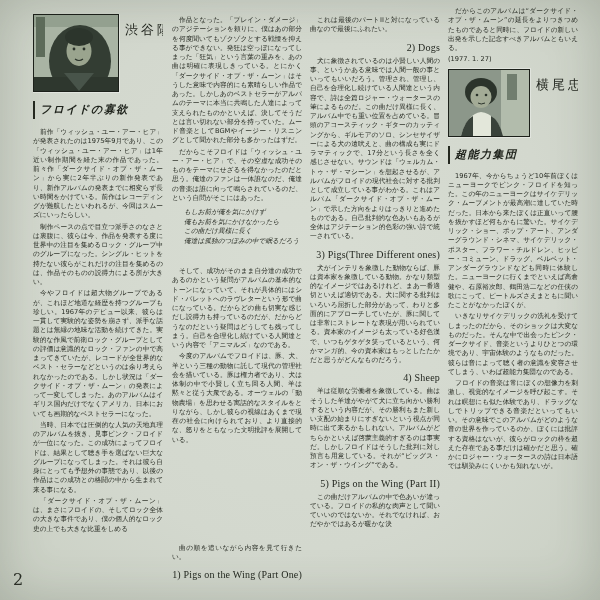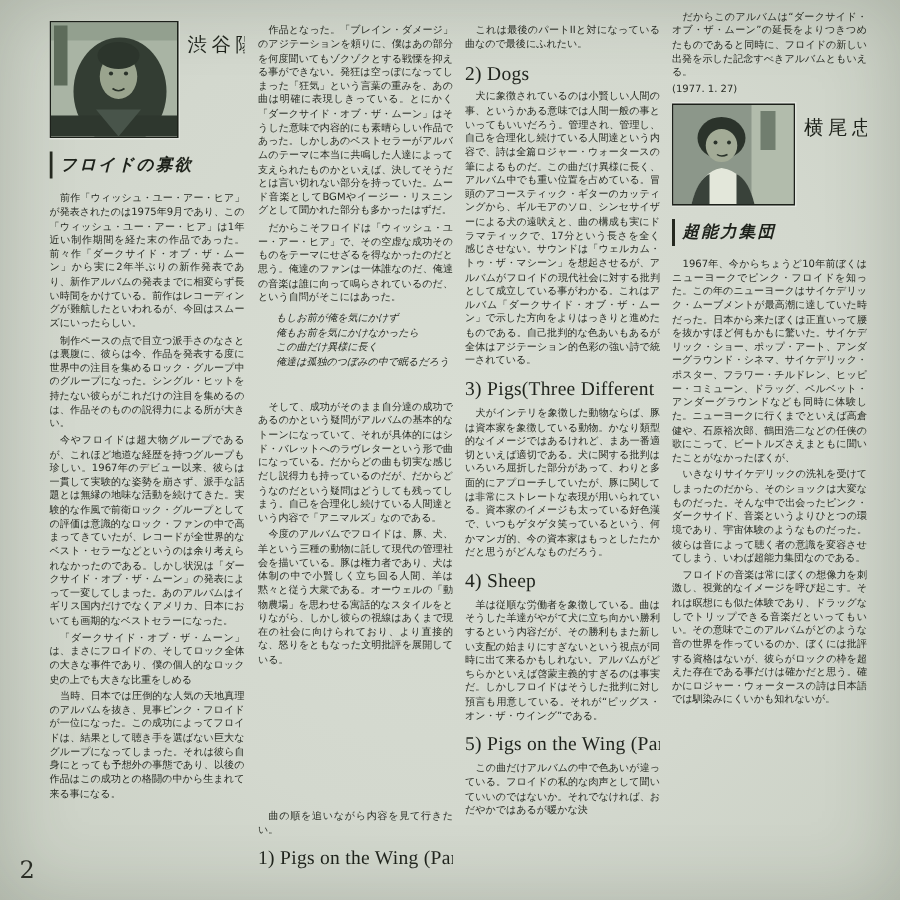--- a/index.html
+++ b/index.html
@@ -14,22 +14,22 @@
   .col-a{left:33px;top:14px;height:568px;}
   .col-b{left:172px;top:16px;height:568px;}
   .col-c{left:310px;top:16px;height:568px;}
   .col-d{left:448px;top:7px;height:578px;}
   .body-text{display:flex;flex-direction:column;}
   .body-text p, .lead-p{
     margin:0 0 2px;text-indent:1.05em;font-size:6.7px;line-height:1.38;
     text-align:justify;word-break:break-all;color:#272b23;
   }
   .track{
-    font-family:"Liberation Serif",serif;font-size:13px;line-height:1.3;
-    margin:4px 0 3px;color:#1f231c;letter-spacing:.2px;white-space:nowrap;
+    font-family:"Liberation Serif",serif;font-size:10px;line-height:1.3;
+    margin:4px 0 3px;color:#1f231c;letter-spacing:.2px;white-space:nowrap;text-align:right;
   }
   .quote{margin:3px 0 21px;font-style:italic;}
   .quote p{margin:0;text-indent:1.8em;font-size:6.7px;line-height:1.42;word-break:break-all;}
   .heading{
     font-style:italic;font-weight:bold;font-size:11px;letter-spacing:1.5px;
     border-left:2px solid #24281f;padding:1px 0 2px 5px;margin:9px 0 0;color:#1e221b;white-space:nowrap;
   }
   .photo-row{display:flex;align-items:flex-start;}
   .photo{border:1px solid #1c201a;margin:0;padding:0;line-height:0;flex:none;box-shadow:0 0 0 1px rgba(255,255,255,.35);}
   .photo svg{display:block;}
@@ -67,22 +67,22 @@
           <path d="M30 58 L45 76 L60 58" fill="#48544a"></path>
         </svg>
       </figure>
       <div class="author-name">渋谷陽一</div>
     </div>
     <h2 class="heading">フロイドの寡欲</h2>
     <div class="body-text mt9">
       <p>前作「ウィッシュ・ユー・アー・ヒア」が発表されたのは1975年9月であり、この「ウィッシュ・ユー・アー・ヒア」は1年近い制作期間を経た末の作品であった。前々作「ダークサイド・オブ・ザ・ムーン」から実に2年半ぶりの新作発表であり、新作アルバムの発表までに相変らず長い時間をかけている。前作はレコーディングが難航したといわれるが、今回はスムーズにいったらしい。</p>
       <p>制作ペースの点で目立つ派手さのなさとは裏腹に、彼らは今、作品を発表する度に世界中の注目を集めるロック・グループ中のグループになった。シングル・ヒットを持たない彼らがこれだけの注目を集めるのは、作品そのものの説得力による所が大きい。</p>
       <p>今やフロイドは超大物グループであるが、これほど地道な経歴を持つグループも珍しい。1967年のデビュー以来、彼らは一貫して実験的な姿勢を崩さず、派手な話題とは無縁の地味な活動を続けてきた。実験的な作風で前衛ロック・グループとしての評価は意識的なロック・ファンの中で高まってきていたが、レコードが全世界的なベスト・セラーなどというのは余り考えられなかったのである。しかし状況は「ダークサイド・オブ・ザ・ムーン」の発表によって一変してしまった。あのアルバムはイギリス国内だけでなくアメリカ、日本においても画期的なベストセラーになった。</p>
+      <p>当時、日本では圧倒的な人気の天地真理のアルバムを抜き、見事ピンク・フロイドが一位になった。この成功によってフロイドは、結果として聴き手を選ばない巨大なグループになってしまった。それは彼ら自身にとっても予想外の事態であり、以後の作品はこの成功との格闘の中から生まれて来る事になる。</p>
       <p>「ダークサイド・オブ・ザ・ムーン」は、まさにフロイドの、そしてロック全体の大きな事件であり、僕の個人的なロック史の上でも大きな比重をしめる</p>
-      <p>当時、日本では圧倒的な人気の天地真理のアルバムを抜き、見事ピンク・フロイドが一位になった。この成功によってフロイドは、結果として聴き手を選ばない巨大なグループになってしまった。それは彼ら自身にとっても予想外の事態であり、以後の作品はこの成功との格闘の中から生まれて来る事になる。</p>
     </div>
   </section>
 
   <section class="col col-b">
     <div class="body-text">
       <p>作品となった。「ブレイン・ダメージ」のアジテーションを頼りに、僕はあの部分を何度聞いてもゾクゾクとする戦慄を抑える事ができない。発狂は空っぽになってしまった「狂気」という言葉の重みを、あの曲は明確に表現しきっている。とにかく「ダークサイド・オブ・ザ・ムーン」はそうした意味で内容的にも素晴らしい作品であった。しかしあのベストセラーがアルバムのテーマに本当に共鳴した人達によって支えられたものかといえば、決してそうだとは言い切れない部分を持っていた。ムード音楽としてBGMやイージー・リスニングとして聞かれた部分も多かったはずだ。</p>
       <p>だからこそフロイドは「ウィッシュ・ユー・アー・ヒア」で、その空虚な成功そのものをテーマにせざるを得なかったのだと思う。俺達のファンは一体誰なのだ、俺達の音楽は誰に向って鳴らされているのだ、という自問がそこにはあった。</p>
     </div>
     <div class="quote">
       <p>もしお前が俺を気にかけず</p>

